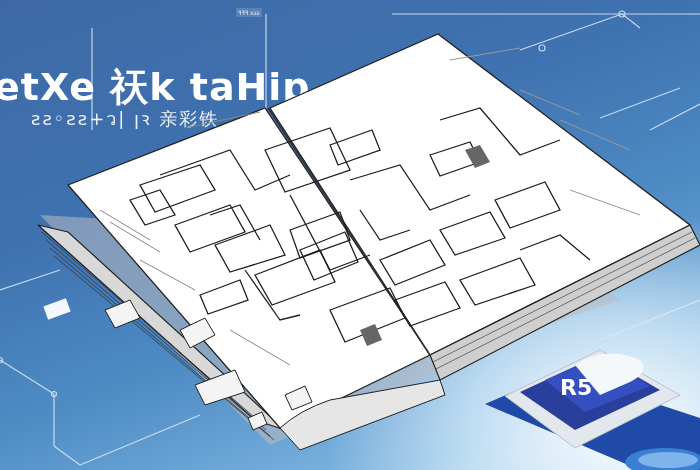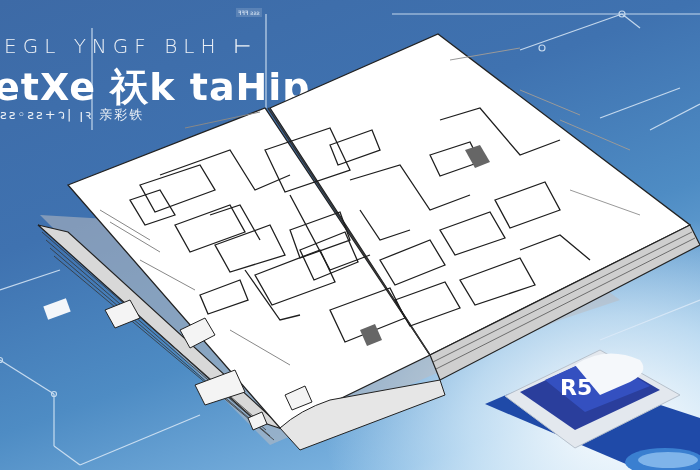--- a/index.html
+++ b/index.html
@@ -4,21 +4,21 @@
 <style>
   html, body { margin: 0; padding: 0; }
   body { width: 700px; height: 470px; overflow: hidden; background: #3a6cab; font-family: "DejaVu Sans", sans-serif; }
   .canvas { position: relative; width: 700px; height: 470px; overflow: hidden;
     background: linear-gradient(160deg, #3d6aa6 0%, #3f72b0 35%, #4e8cc4 60%, #7fb6e2 85%, #cfe6f6 100%); }
   .glow { position: absolute; right: -40px; bottom: -40px; width: 420px; height: 300px;
     background: radial-gradient(ellipse at 70% 70%, rgba(255,255,255,0.95) 0%, rgba(220,238,250,0.7) 35%, rgba(255,255,255,0) 70%); }
   .title-row { position: absolute; left: 0; color: #fff; white-space: nowrap; }
   .t1 { top: 34px; left: 4px; font-size: 20px; letter-spacing: 6px; font-weight: 300; opacity: 0.9; }
   .t2 { top: 62px; left: -6px; font-size: 38px; font-weight: bold; letter-spacing: 1px; }
-  .t3 { top: 104px; left: 0; font-size: 13px; letter-spacing: 2px; opacity: 0.9; }
+  .t3 { top: 104px; left: 0; font-size: 18px; letter-spacing: 2px; opacity: 0.9; padding-left: 31px; }
   .mini-label { position: absolute; top: 8px; left: 236px; font-size: 6px; color: #e6f0fb; background: rgba(255,255,255,0.15); padding: 1px 2px; }
   svg { position: absolute; left: 0; top: 0; }
 </style>
 </head>
 <body>
 
 <div class="canvas">
   <div class="glow"></div>
 
   <svg width="700" height="470">
@@ -38,21 +38,20 @@
       <line x1="80" y1="465" x2="200" y2="415"></line>
       <line x1="0" y1="290" x2="60" y2="270"></line>
       <circle cx="54" cy="394" r="2.5"></circle>
       <circle cx="0" cy="360" r="2.5"></circle>
       <line x1="600" y1="340" x2="700" y2="300"></line>
     </g>
     <rect x="45" y="302" width="24" height="14" fill="#f3f6fa" transform="rotate(-20 57 309)"></rect>
   </svg>
 
   <div class="mini-label">ꟻꟻꟻ ꙅꙅꙅ</div>
-  <div class="title-row t1">EGL YNGF BLH ⊢</div>
   <div class="title-row t2">etXe 祆k taHip</div>
   <div class="title-row t3">ꙅꙅ◦ꙅꙅ+ว| ꞁꝛ 亲彩铁</div>
 
   <svg width="700" height="470">
 
     <polygon points="40,215 270,445 560,320 620,300 545,245" fill="#b9bcc1" opacity="0.55"></polygon>
 
     <g stroke="#222" stroke-width="1.2" fill="#d8d8d8">
       <polygon points="38,225 255,420 285,430 68,232"></polygon>
     </g>

